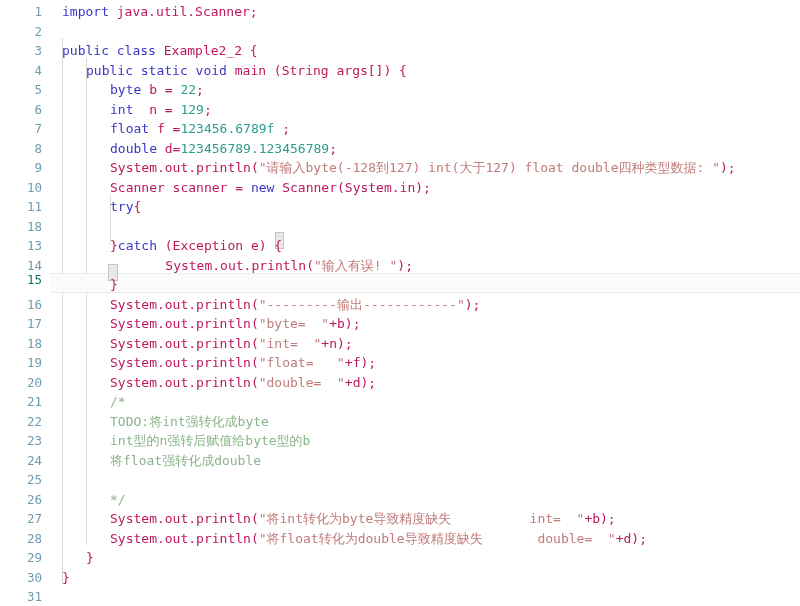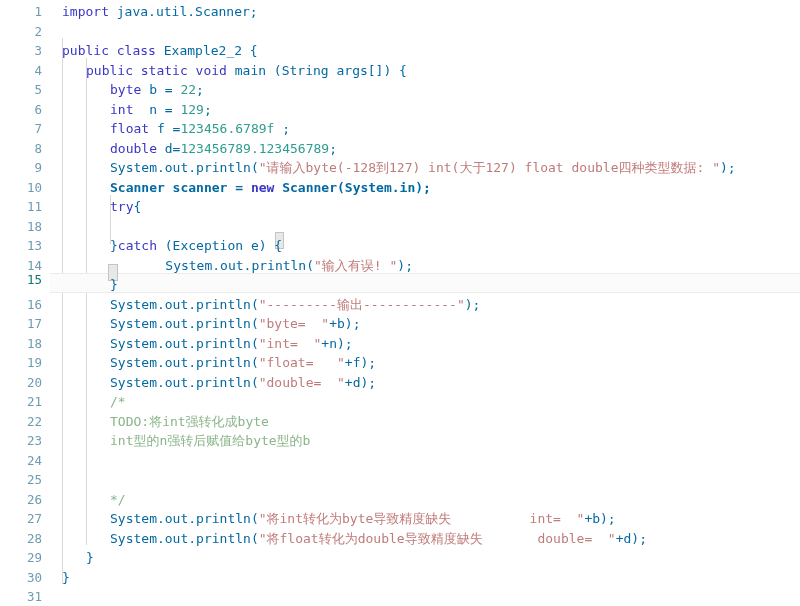--- a/index.html
+++ b/index.html
@@ -92,21 +92,21 @@
     background: #e8e8e8;
     border: 1px solid #c4c4c4;
     box-sizing: border-box;
     z-index: 1;
   }
   
   .kw   { color: #3a36c8; }
   .num  { color: #2e9c8e; }
   .str  { color: #c07b7b; }
   .cmt  { color: #8ab48a; }
-  .pln  { color: #0369a1; margin-top: 29px; }
+  .pln  { color: #be185d; margin-top: 29px; }
   .ctrl { color: #3a36c8; }
 </style>
 </head>
 <body>
 
 <div id="editor">
 
   <div id="guides">
       <div class="iguide" style="left: 62px; top: 38px; height: 546px; background: rgb(216, 216, 216);"></div>
       <div class="iguide" style="left: 86px; top: 58px; height: 487px; background: rgb(216, 216, 216);"></div>
@@ -125,33 +125,34 @@
   <div id="code">
       <div class="line" style="top: 2px;"><span class="txt" style="left: 62px;"><span class="kw">import</span><span class="pln"> java.util.Scanner;</span></span></div>
       <div class="line" style="top: 21.5px;"><span class="txt" style="left: 62px;"></span></div>
       <div class="line" style="top: 41px; padding-left: 40px;"><span class="txt" style="left: 62px;"><span class="kw">public</span><span class="pln"> </span><span class="kw">class</span><span class="pln"> Example2_2 {</span></span></div>
       <div class="line" style="top: 60.5px;"><span class="txt" style="left: 86px;"><span class="kw">public</span><span class="pln"> </span><span class="kw">static</span><span class="pln"> </span><span class="kw">void</span><span class="pln"> main (String args[]) {</span></span></div>
       <div class="line" style="top: 80px;"><span class="txt" style="left: 110px;"><span class="kw">byte</span><span class="pln"> b = </span><span class="num">22</span><span class="pln">;</span></span></div>
       <div class="line" style="top: 99.5px;"><span class="txt" style="left: 110px;"><span class="kw">int</span><span class="pln">  n = </span><span class="num">129</span><span class="pln">;</span></span></div>
       <div class="line" style="top: 119px;"><span class="txt" style="left: 110px;"><span class="kw">float</span><span class="pln"> f =</span><span class="num">123456.6789f</span><span class="pln"> ;</span></span></div>
       <div class="line" style="top: 138.5px;"><span class="txt" style="left: 110px;"><span class="kw">double</span><span class="pln"> d=</span><span class="num">123456789.123456789</span><span class="pln">;</span></span></div>
       <div class="line" style="top: 158px;"><span class="txt" style="left: 110px;"><span class="pln">System.out.println(</span><span class="str">"请输入byte(-128到127) int(大于127) float double四种类型数据: "</span><span class="pln">);</span></span></div>
-      <div class="line" style="top: 177.5px;"><span class="txt" style="left: 110px; font-weight: bold;"><span class="pln">Scanner scanner = </span><span class="kw">new</span><span class="pln"> Scanner(System.in);</span></span></div>
+      <div class="line" style="top: 177.5px;"><span class="txt" style="left: 110px;"><span class="pln">Scanner scanner = </span><span class="kw">new</span><span class="pln"> Scanner(System.in);</span></span></div>
       <div class="line" style="top: 197px;"><span class="txt" style="left: 110px;"><span class="ctrl">try</span><span class="pln">{</span></span></div>
       <div class="line" style="top: 236px;"><span class="txt" style="left: 110px;"><span class="pln">}</span><span class="ctrl">catch</span><span class="pln"> (Exception e) {</span></span></div>
       <div class="line" style="top: 255.5px;"><span class="txt" style="left: 134px;"><span class="pln">    System.out.println(</span><span class="str">"输入有误! "</span><span class="pln">);</span></span></div>
       <div class="line" style="top: 275px;"><span class="txt" style="left: 110px;"><span class="pln">}</span></span></div>
       <div class="line" style="top: 294.5px;"><span class="txt" style="left: 110px;"><span class="pln">System.out.println(</span><span class="str">"---------输出------------"</span><span class="pln">);</span></span></div>
       <div class="line" style="top: 314px;"><span class="txt" style="left: 110px;"><span class="pln">System.out.println(</span><span class="str">"byte=  "</span><span class="pln">+b);</span></span></div>
       <div class="line" style="top: 333.5px;"><span class="txt" style="left: 110px;"><span class="pln">System.out.println(</span><span class="str">"int=  "</span><span class="pln">+n);</span></span></div>
       <div class="line" style="top: 353px;"><span class="txt" style="left: 110px;"><span class="pln">System.out.println(</span><span class="str">"float=   "</span><span class="pln">+f);</span></span></div>
       <div class="line" style="top: 372.5px;"><span class="txt" style="left: 110px;"><span class="pln">System.out.println(</span><span class="str">"double=  "</span><span class="pln">+d);</span></span></div>
       <div class="line" style="top: 392px;"><span class="txt" style="left: 110px;"><span class="cmt">/*</span></span></div>
       <div class="line" style="top: 411.5px;"><span class="txt" style="left: 110px;"><span class="cmt">TODO:将int强转化成byte</span></span></div>
       <div class="line" style="top: 431px;"><span class="txt" style="left: 110px;"><span class="cmt">int型的n强转后赋值给byte型的b</span></span></div>
+      <div class="line" style="top: 450.5px;"><span class="txt" style="left: 110px;"><span class="cmt">将float强转化成double</span></span></div>
       <div class="line" style="top: 489.5px;"><span class="txt" style="left: 110px;"><span class="cmt">*/</span></span></div>
       <div class="line" style="top: 509px;"><span class="txt" style="left: 110px;"><span class="pln">System.out.println(</span><span class="str">"将int转化为byte导致精度缺失          int=  "</span><span class="pln">+b);</span></span></div>
       <div class="line" style="top: 528.5px;"><span class="txt" style="left: 110px;"><span class="pln">System.out.println(</span><span class="str">"将float转化为double导致精度缺失       double=  "</span><span class="pln">+d);</span></span></div>
       <div class="line" style="top: 548px;"><span class="txt" style="left: 86px;"><span class="pln">}</span></span></div>
       <div class="line" style="top: 567.5px;"><span class="txt" style="left: 62px;"><span class="pln">}</span></span></div>
       <div class="line" style="top: 587px;"><span class="txt" style="left: 62px;"></span></div>
     </div>
 
   <div id="gutter">
       <div class="lnum" style="top: 2px; color: rgb(109, 156, 176);">1</div>

